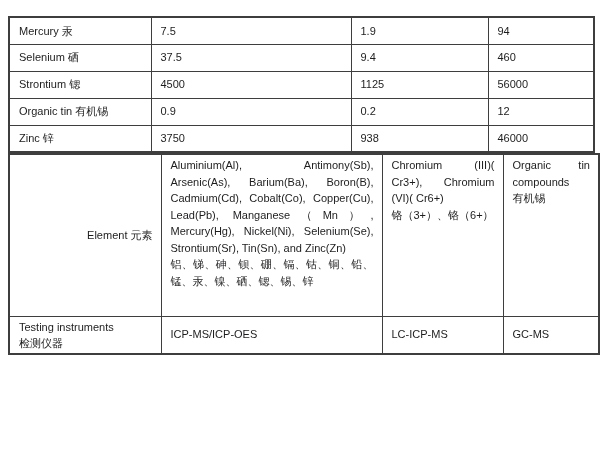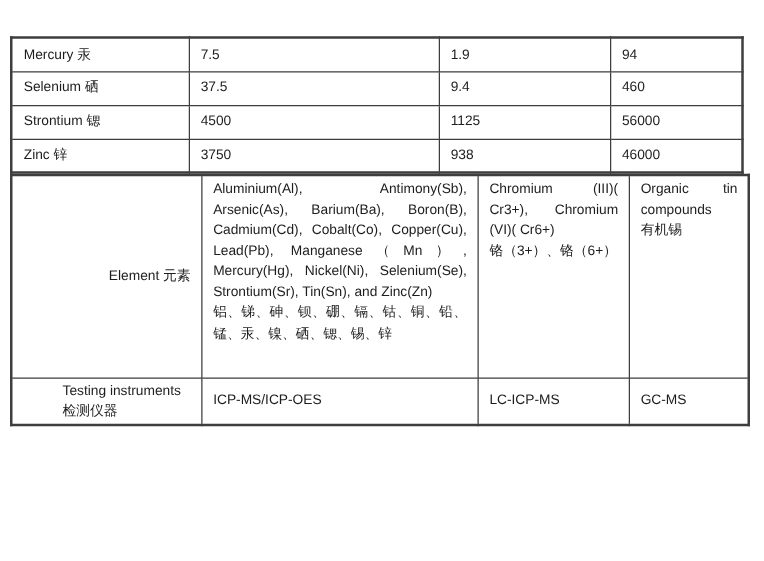--- a/index.html
+++ b/index.html
@@ -13,21 +13,21 @@
     height: 449px;
     overflow: hidden;
     font-family: "Liberation Sans", "DejaVu Sans", sans-serif;
     font-size: 11px;
     color: #1d1d1f;
   }
   .page {
     position: relative;
     width: 592px;
     height: 449px;
-    padding: 29px 0 0 8px;
+    padding: 16px 0 0 8px;
   }
   table {
     border-collapse: collapse;
     table-layout: fixed;
     border: 2px solid #3e3e3e;
   }
   td {
     border: 1px solid #3e3e3e;
     vertical-align: middle;
     padding: 2px 8px 2px 9px;
@@ -47,21 +47,21 @@
   
   .instruments-table { width: 590px; }
   .instruments-table .row-elements td { height: 162px; vertical-align: top; text-align: right; }
   .instruments-table .row-instruments td { height: 34px; vertical-align: middle; }
   .cell-element-header {
     text-align: center;
     vertical-align: middle !important;
   }
   .cell-justify { text-align: justify; }
   .cell-justify p { margin: 0; text-align: justify; }
-  .two-line div { line-height: 16px; margin-left: 31px; }
+  .two-line div { line-height: 16px; }
 </style>
 </head>
 <body>
 
 <div class="page">
 
   <table class="limits-table">
     <colgroup>
       <col style="width:142px">
         <col style="width:200px">
@@ -79,20 +79,26 @@
         <td>Selenium 硒</td>
         <td>37.5</td>
         <td>9.4</td>
         <td>460</td>
       </tr>
       <tr>
         <td>Strontium 锶</td>
         <td>4500</td>
         <td>1125</td>
         <td>56000</td>
+      </tr>
+      <tr>
+        <td>Organic tin 有机锡</td>
+        <td>0.9</td>
+        <td>0.2</td>
+        <td>12</td>
       </tr>
       <tr>
         <td>Zinc 锌</td>
         <td>3750</td>
         <td>938</td>
         <td>46000</td>
       </tr>
     </tbody>
   </table>
 

